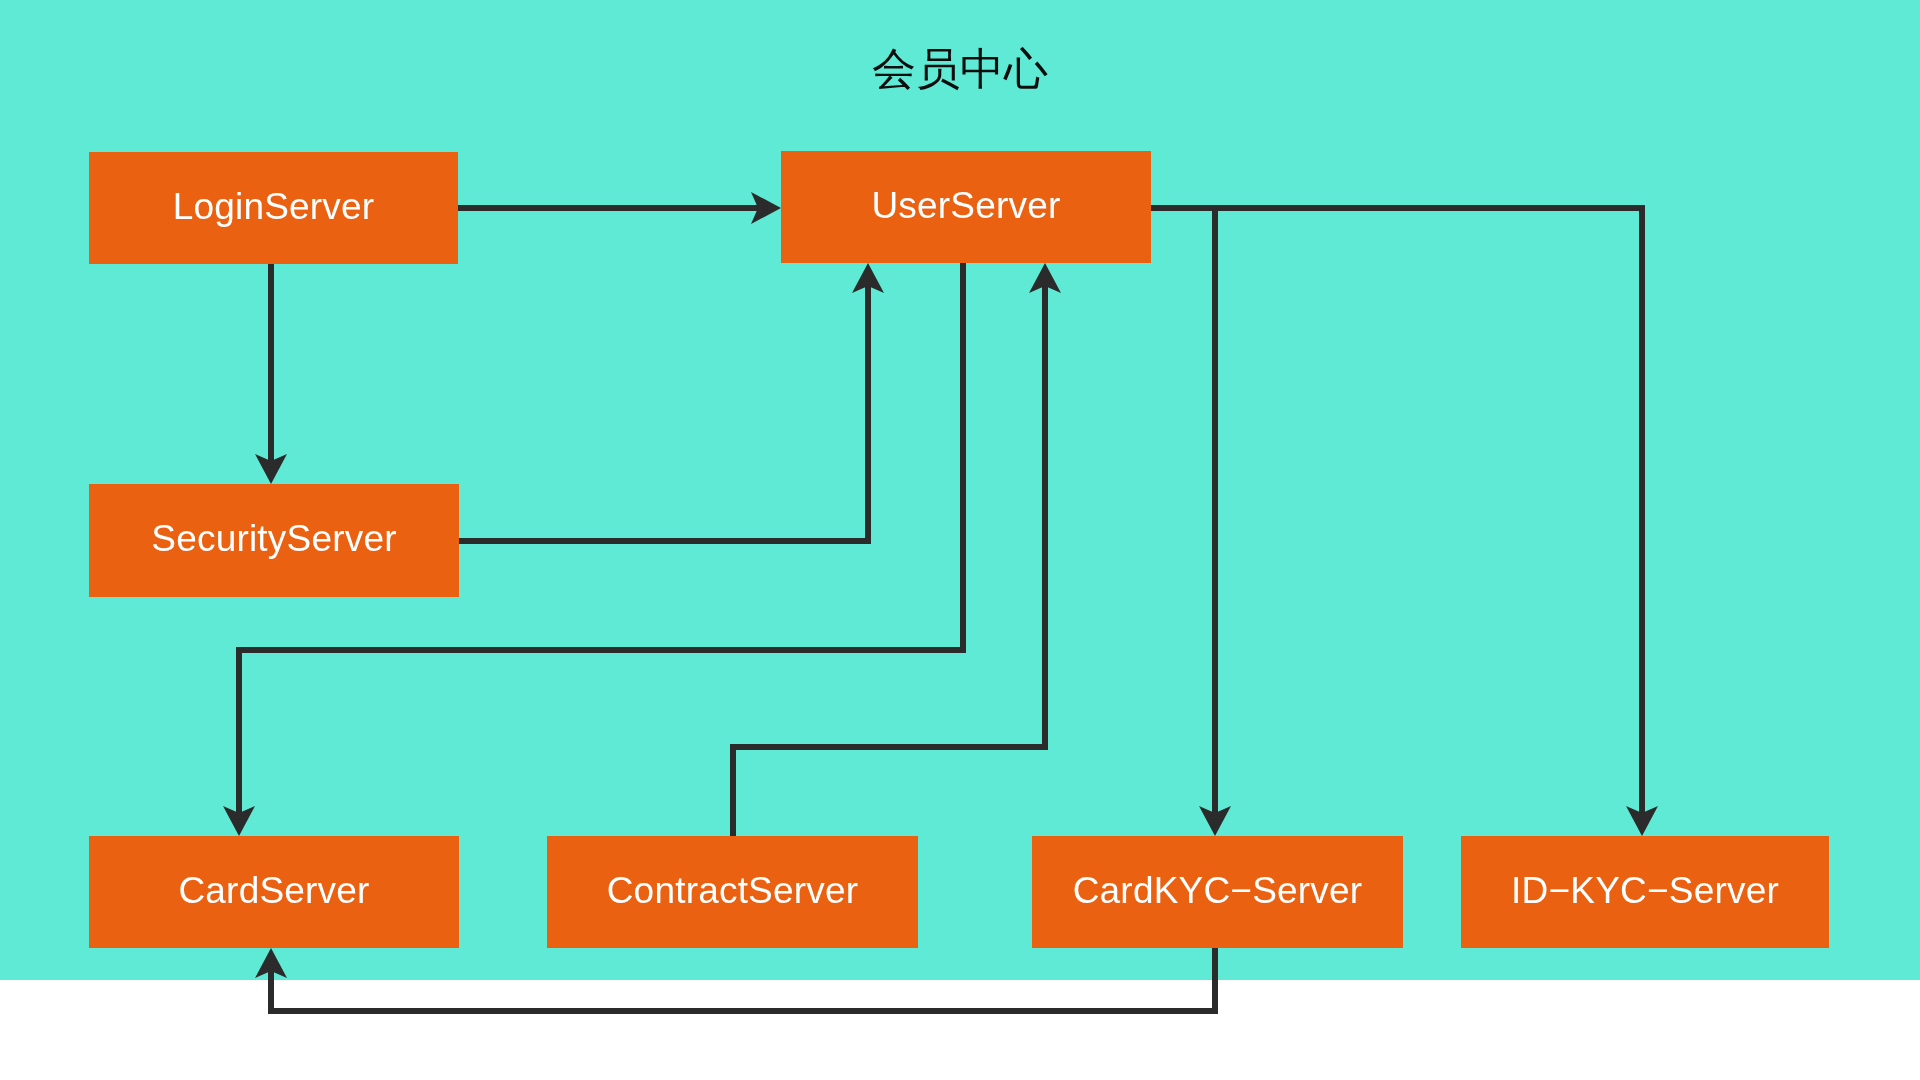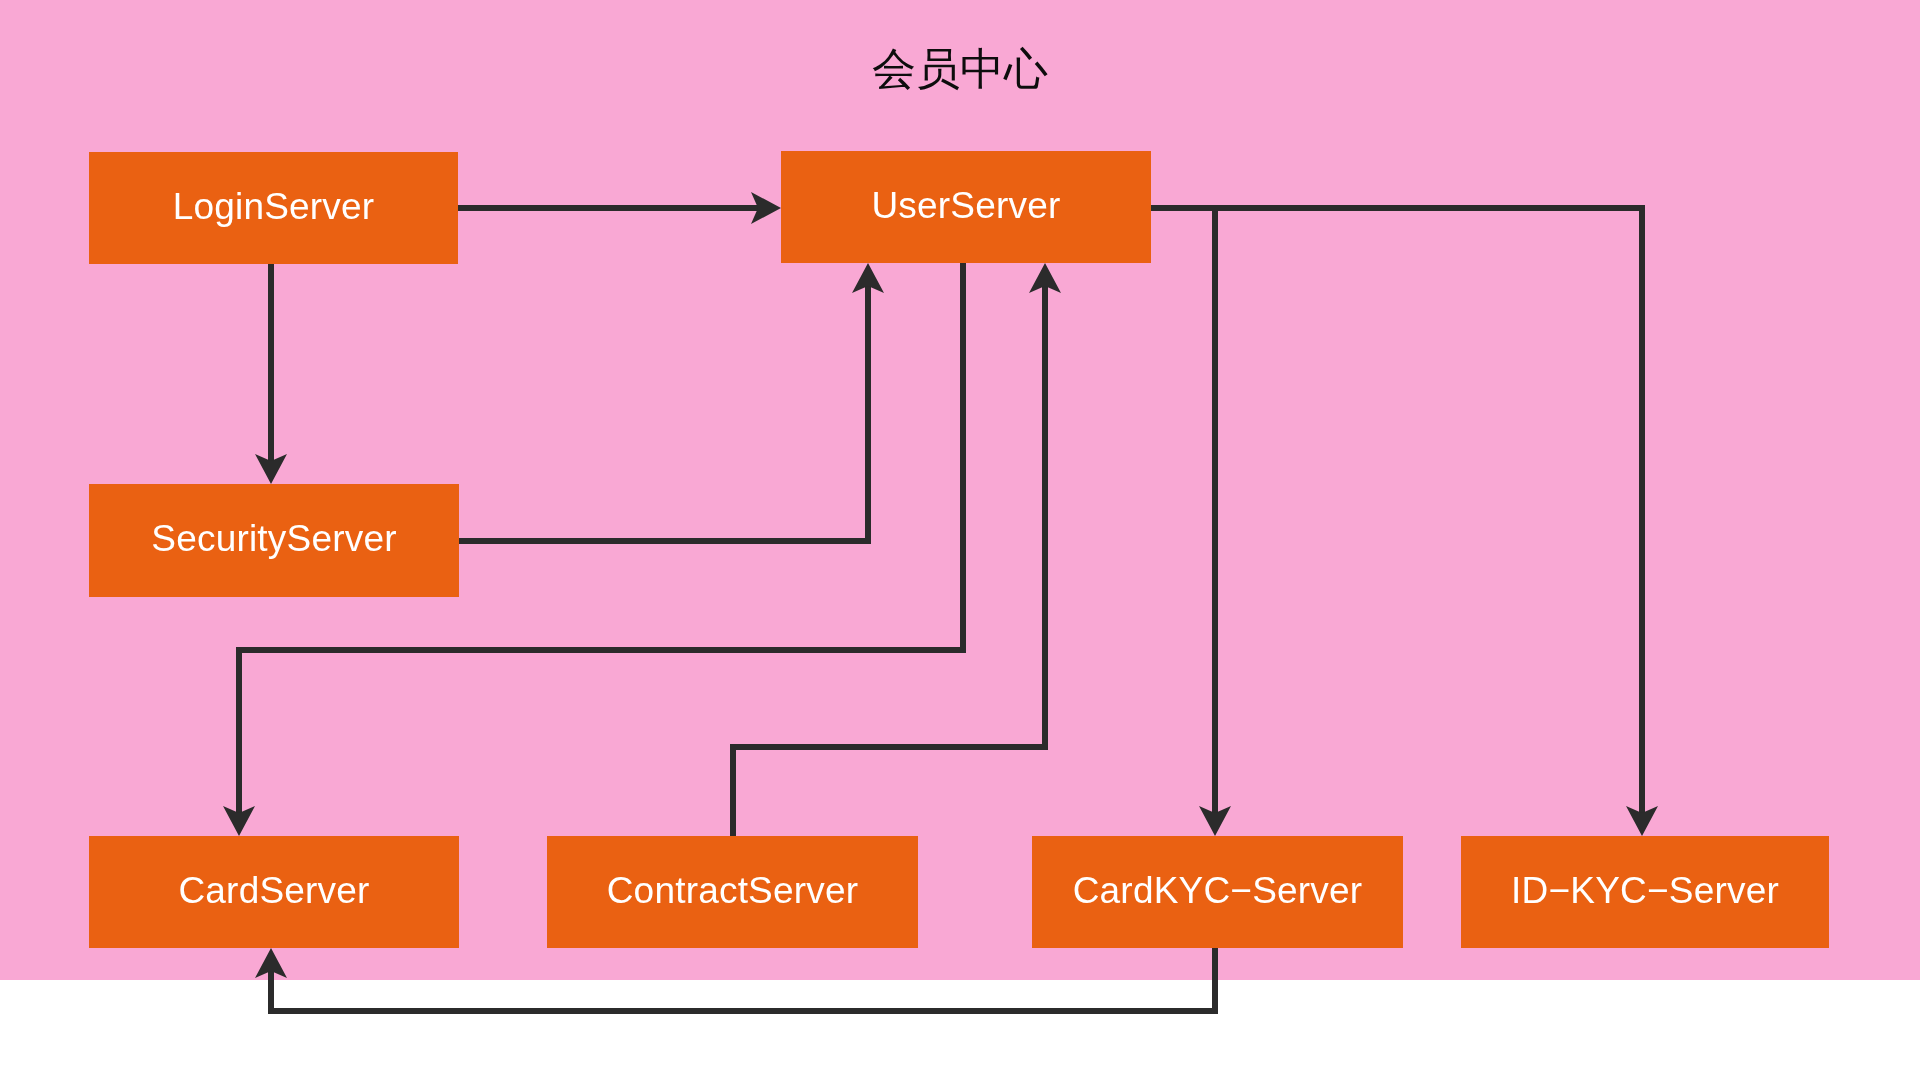--- a/index.html
+++ b/index.html
@@ -11,21 +11,21 @@
   body {
     width: 1920px;
     height: 1080px;
     overflow: hidden;
     font-family: "Liberation Sans", sans-serif;
   }
   #diagram-root {
     position: relative;
     width: 1920px;
     height: 980px;
-    background: #f9a8d4;
+    background: #5eead4;
   }
   #diagram-svg {
     position: absolute;
     top: 0;
     left: 0;
     width: 1920px;
     height: 1080px;
   }
   .diagram-title {
     font-family: "Liberation Sans", sans-serif;

